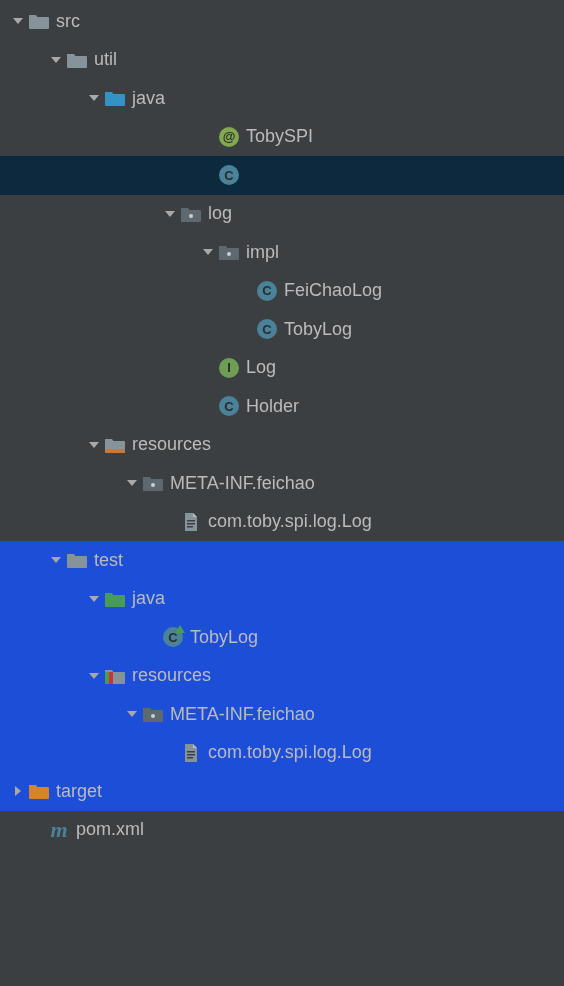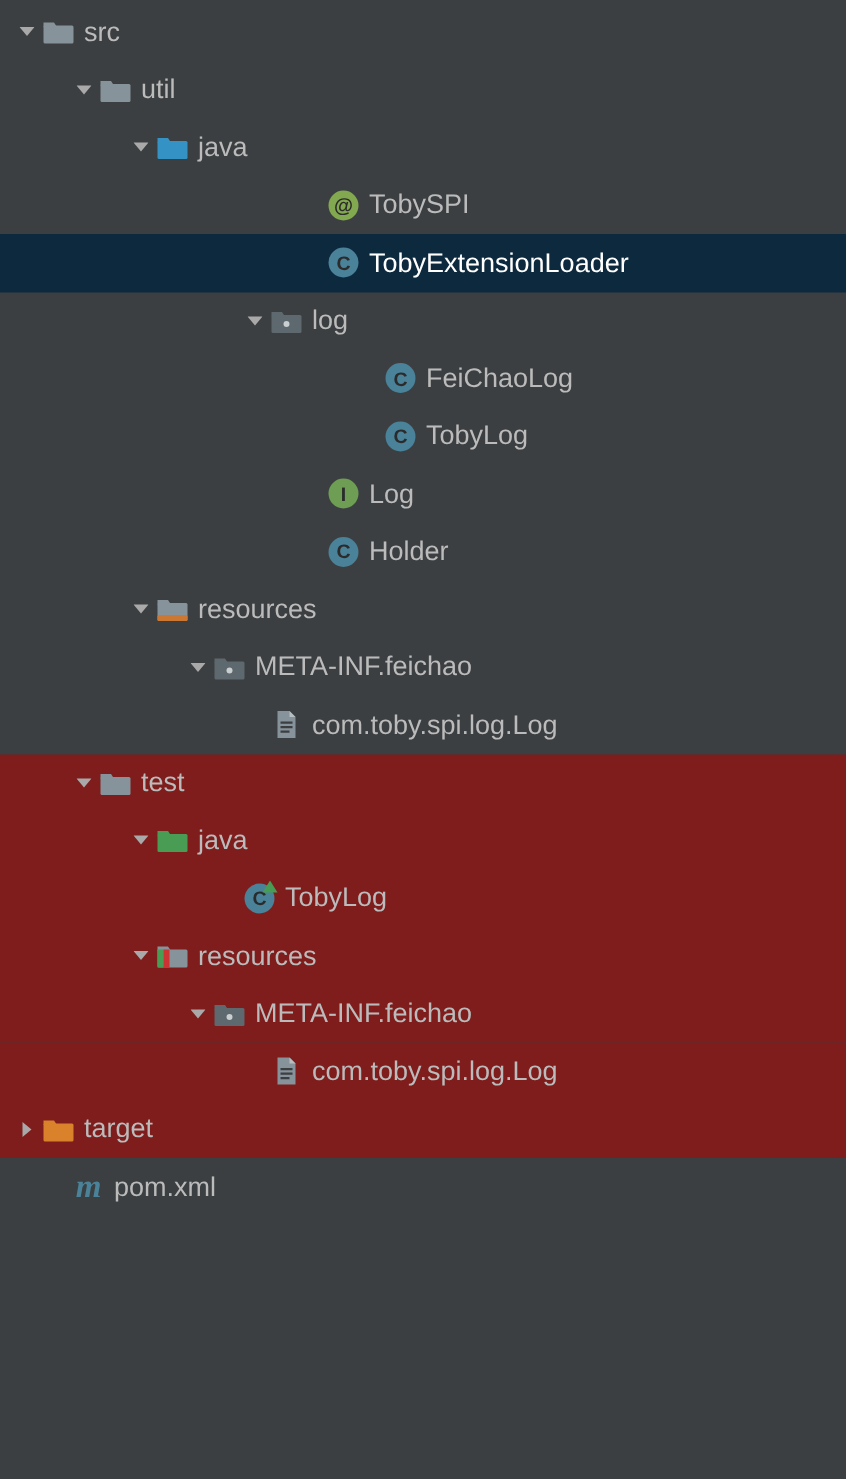--- a/index.html
+++ b/index.html
@@ -15,21 +15,21 @@
   }
   .tree { padding-top: 2px; }
   .row {
     display: flex;
     align-items: center;
     height: 38.5px;
     white-space: nowrap;
     text-align: center;
   }
   .row.selected { background: #0d293e; color: #ffffff; }
-  .row.stripe { background: #7f1d1d; }
+  .row.stripe { background: #1d4ed8; }
   .arrow {
     width: 20px;
     display: inline-flex;
     justify-content: center;
     align-items: center;
     color: #a9a9a9;
     font-size: 14px;
   }
   .arrow.down svg { transform: rotate(90deg); }
   .arrow svg { width: 10px; height: 10px; fill: currentColor; }
@@ -141,37 +141,52 @@
         <span class="circle c-anno">@</span>
       </span>
       <span class="label">TobySPI</span>
     </div>
     <div class="row selected">
       <span class="indent" style="width: 198px;"></span>
       <span class="arrow "></span>
       <span class="icon">
         <span class="circle c-class">C</span>
       </span>
-      <span class="label">TobyExtensionLoader</span>
     </div>
     <div class="row">
       <span class="indent" style="width: 160px;"></span>
       <span class="arrow down">
         <svg viewBox="0 0 10 10">
           <path d="M2 0 L8 5 L2 10 Z"></path>
         </svg>
       </span>
       <span class="icon package">
         <svg width="22" height="18" viewBox="0 0 22 18">
           <path class="tab" d="M1 3 h7 l2 3 h-9 z"></path>
           <rect class="body" x="1" y="5" width="20" height="12" rx="1"></rect>
           <circle class="dot" cx="11" cy="11" r="2"></circle>
         </svg>
       </span>
       <span class="label">log</span>
+    </div>
+    <div class="row">
+      <span class="indent" style="width: 198px;"></span>
+      <span class="arrow down">
+        <svg viewBox="0 0 10 10">
+          <path d="M2 0 L8 5 L2 10 Z"></path>
+        </svg>
+      </span>
+      <span class="icon package">
+        <svg width="22" height="18" viewBox="0 0 22 18">
+          <path class="tab" d="M1 3 h7 l2 3 h-9 z"></path>
+          <rect class="body" x="1" y="5" width="20" height="12" rx="1"></rect>
+          <circle class="dot" cx="11" cy="11" r="2"></circle>
+        </svg>
+      </span>
+      <span class="label">impl</span>
     </div>
     <div class="row">
       <span class="indent" style="width: 236px;"></span>
       <span class="arrow "></span>
       <span class="icon">
         <span class="circle c-class">C</span>
       </span>
       <span class="label">FeiChaoLog</span>
     </div>
     <div class="row">

